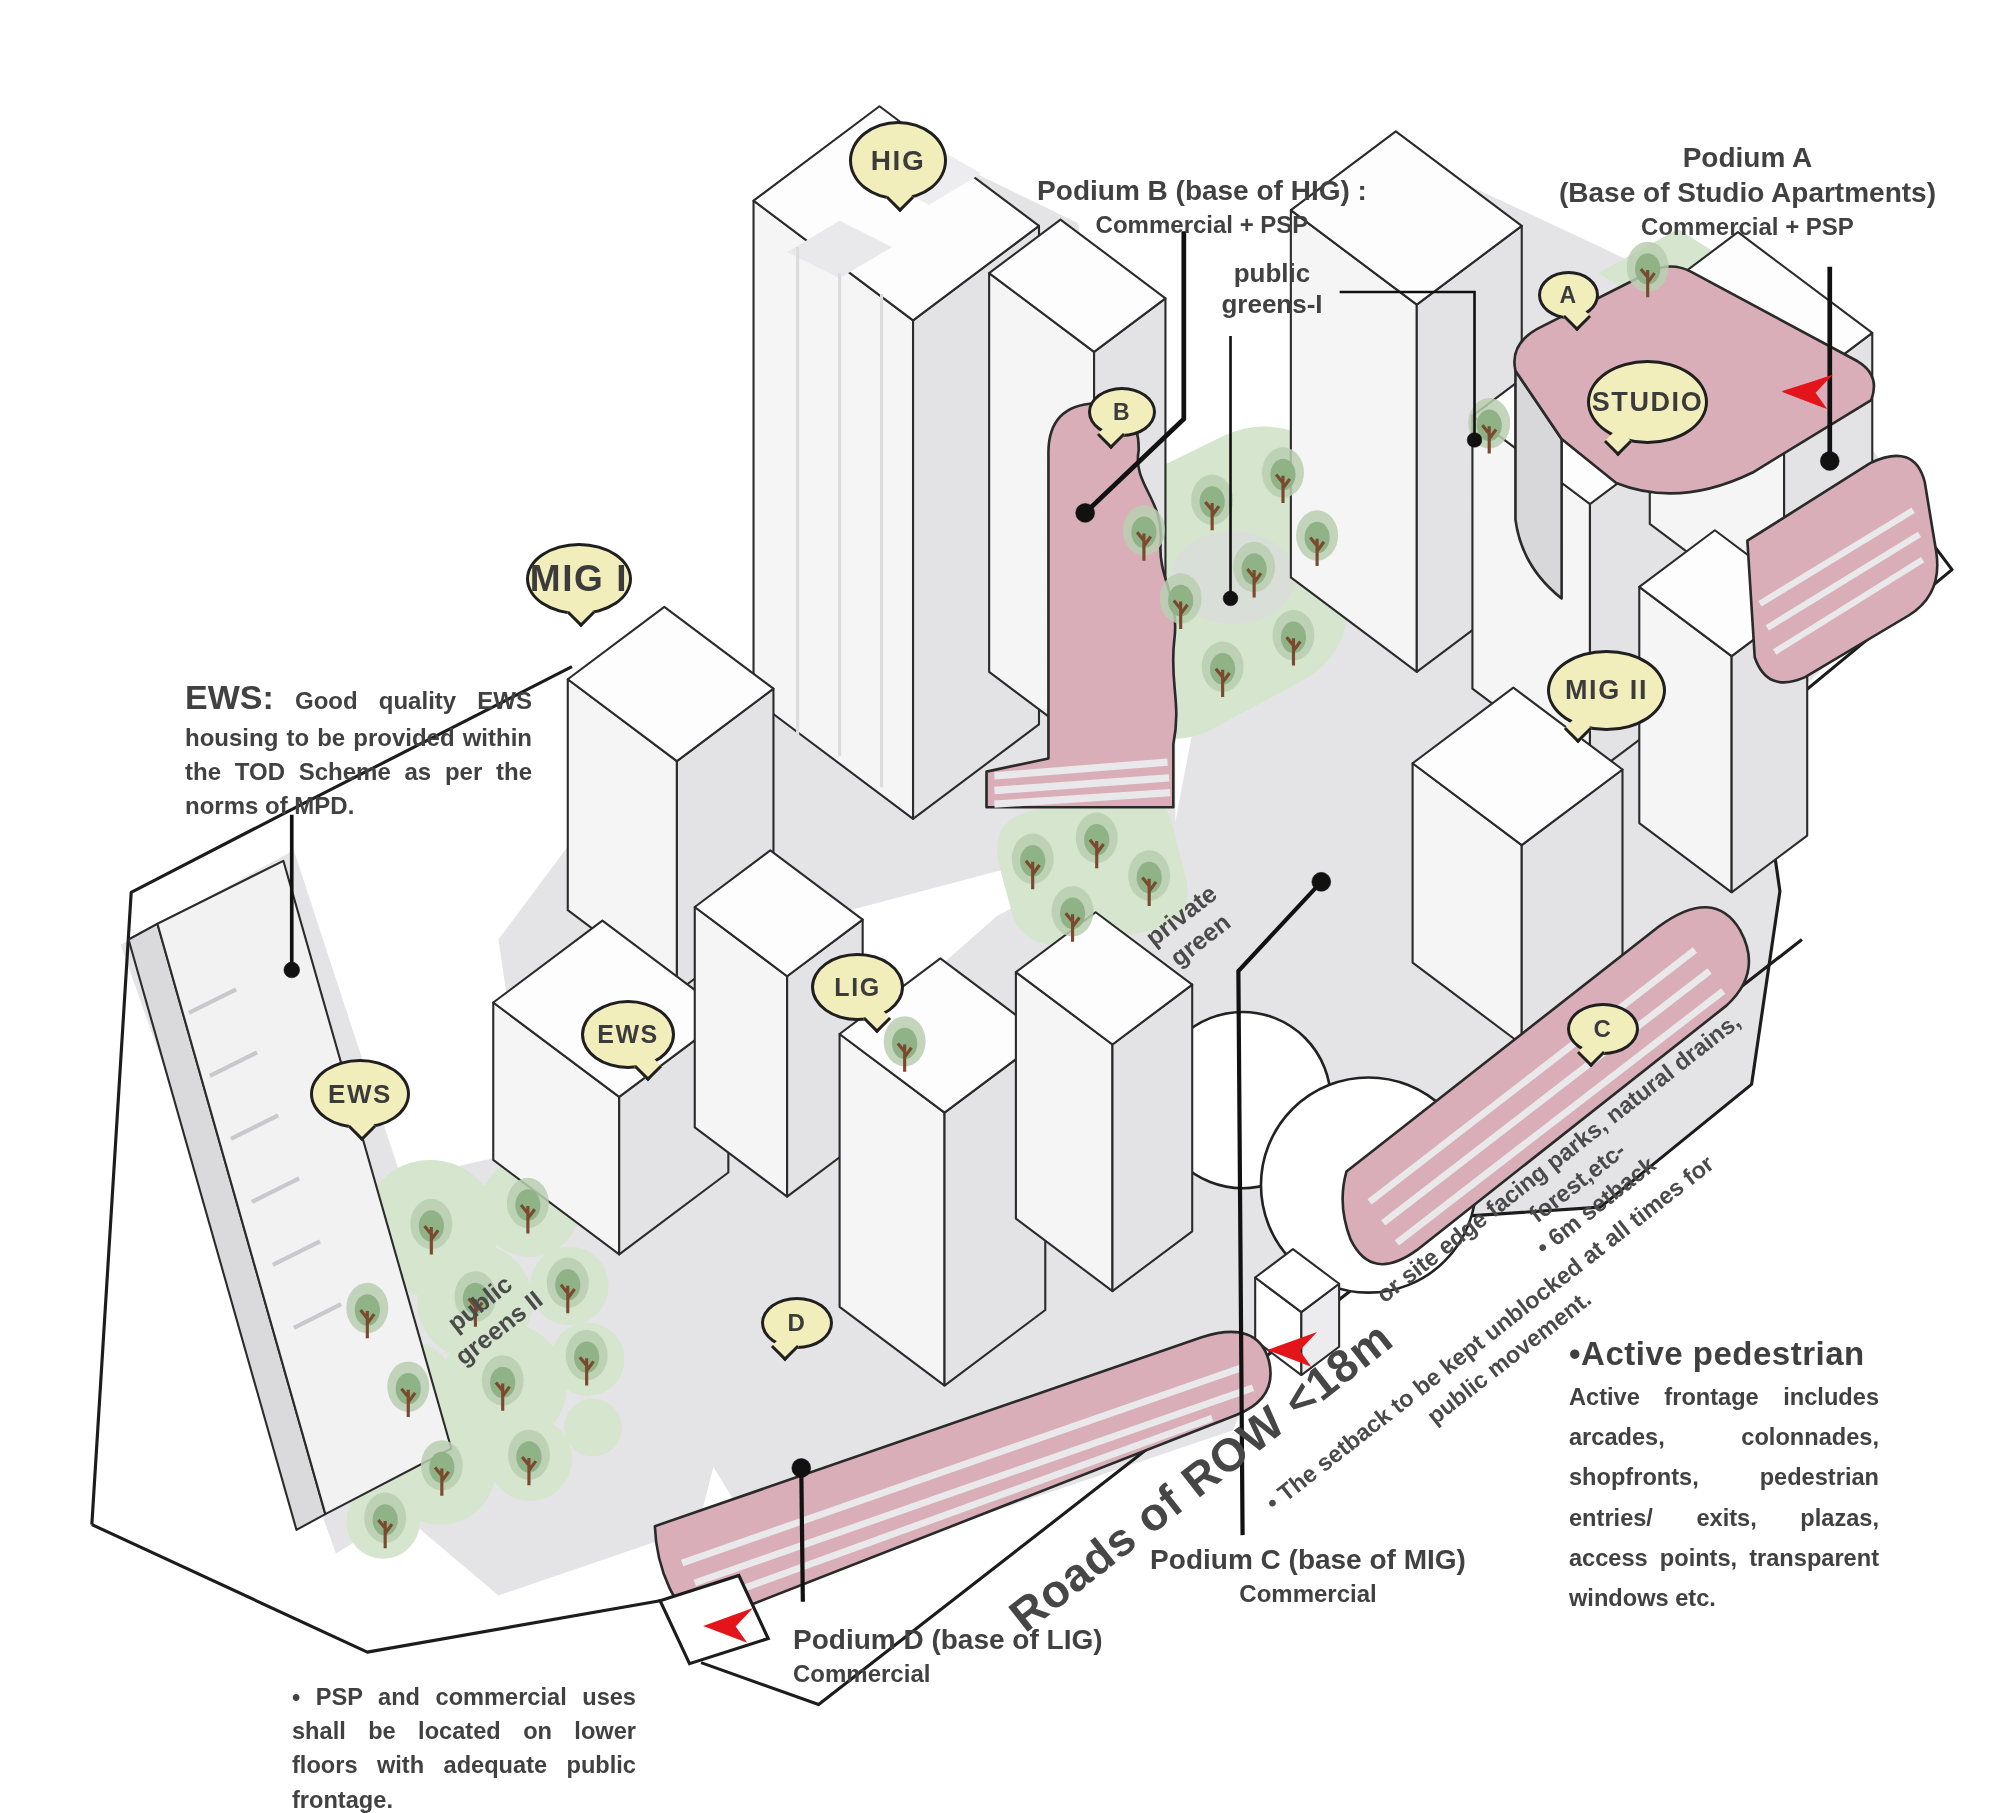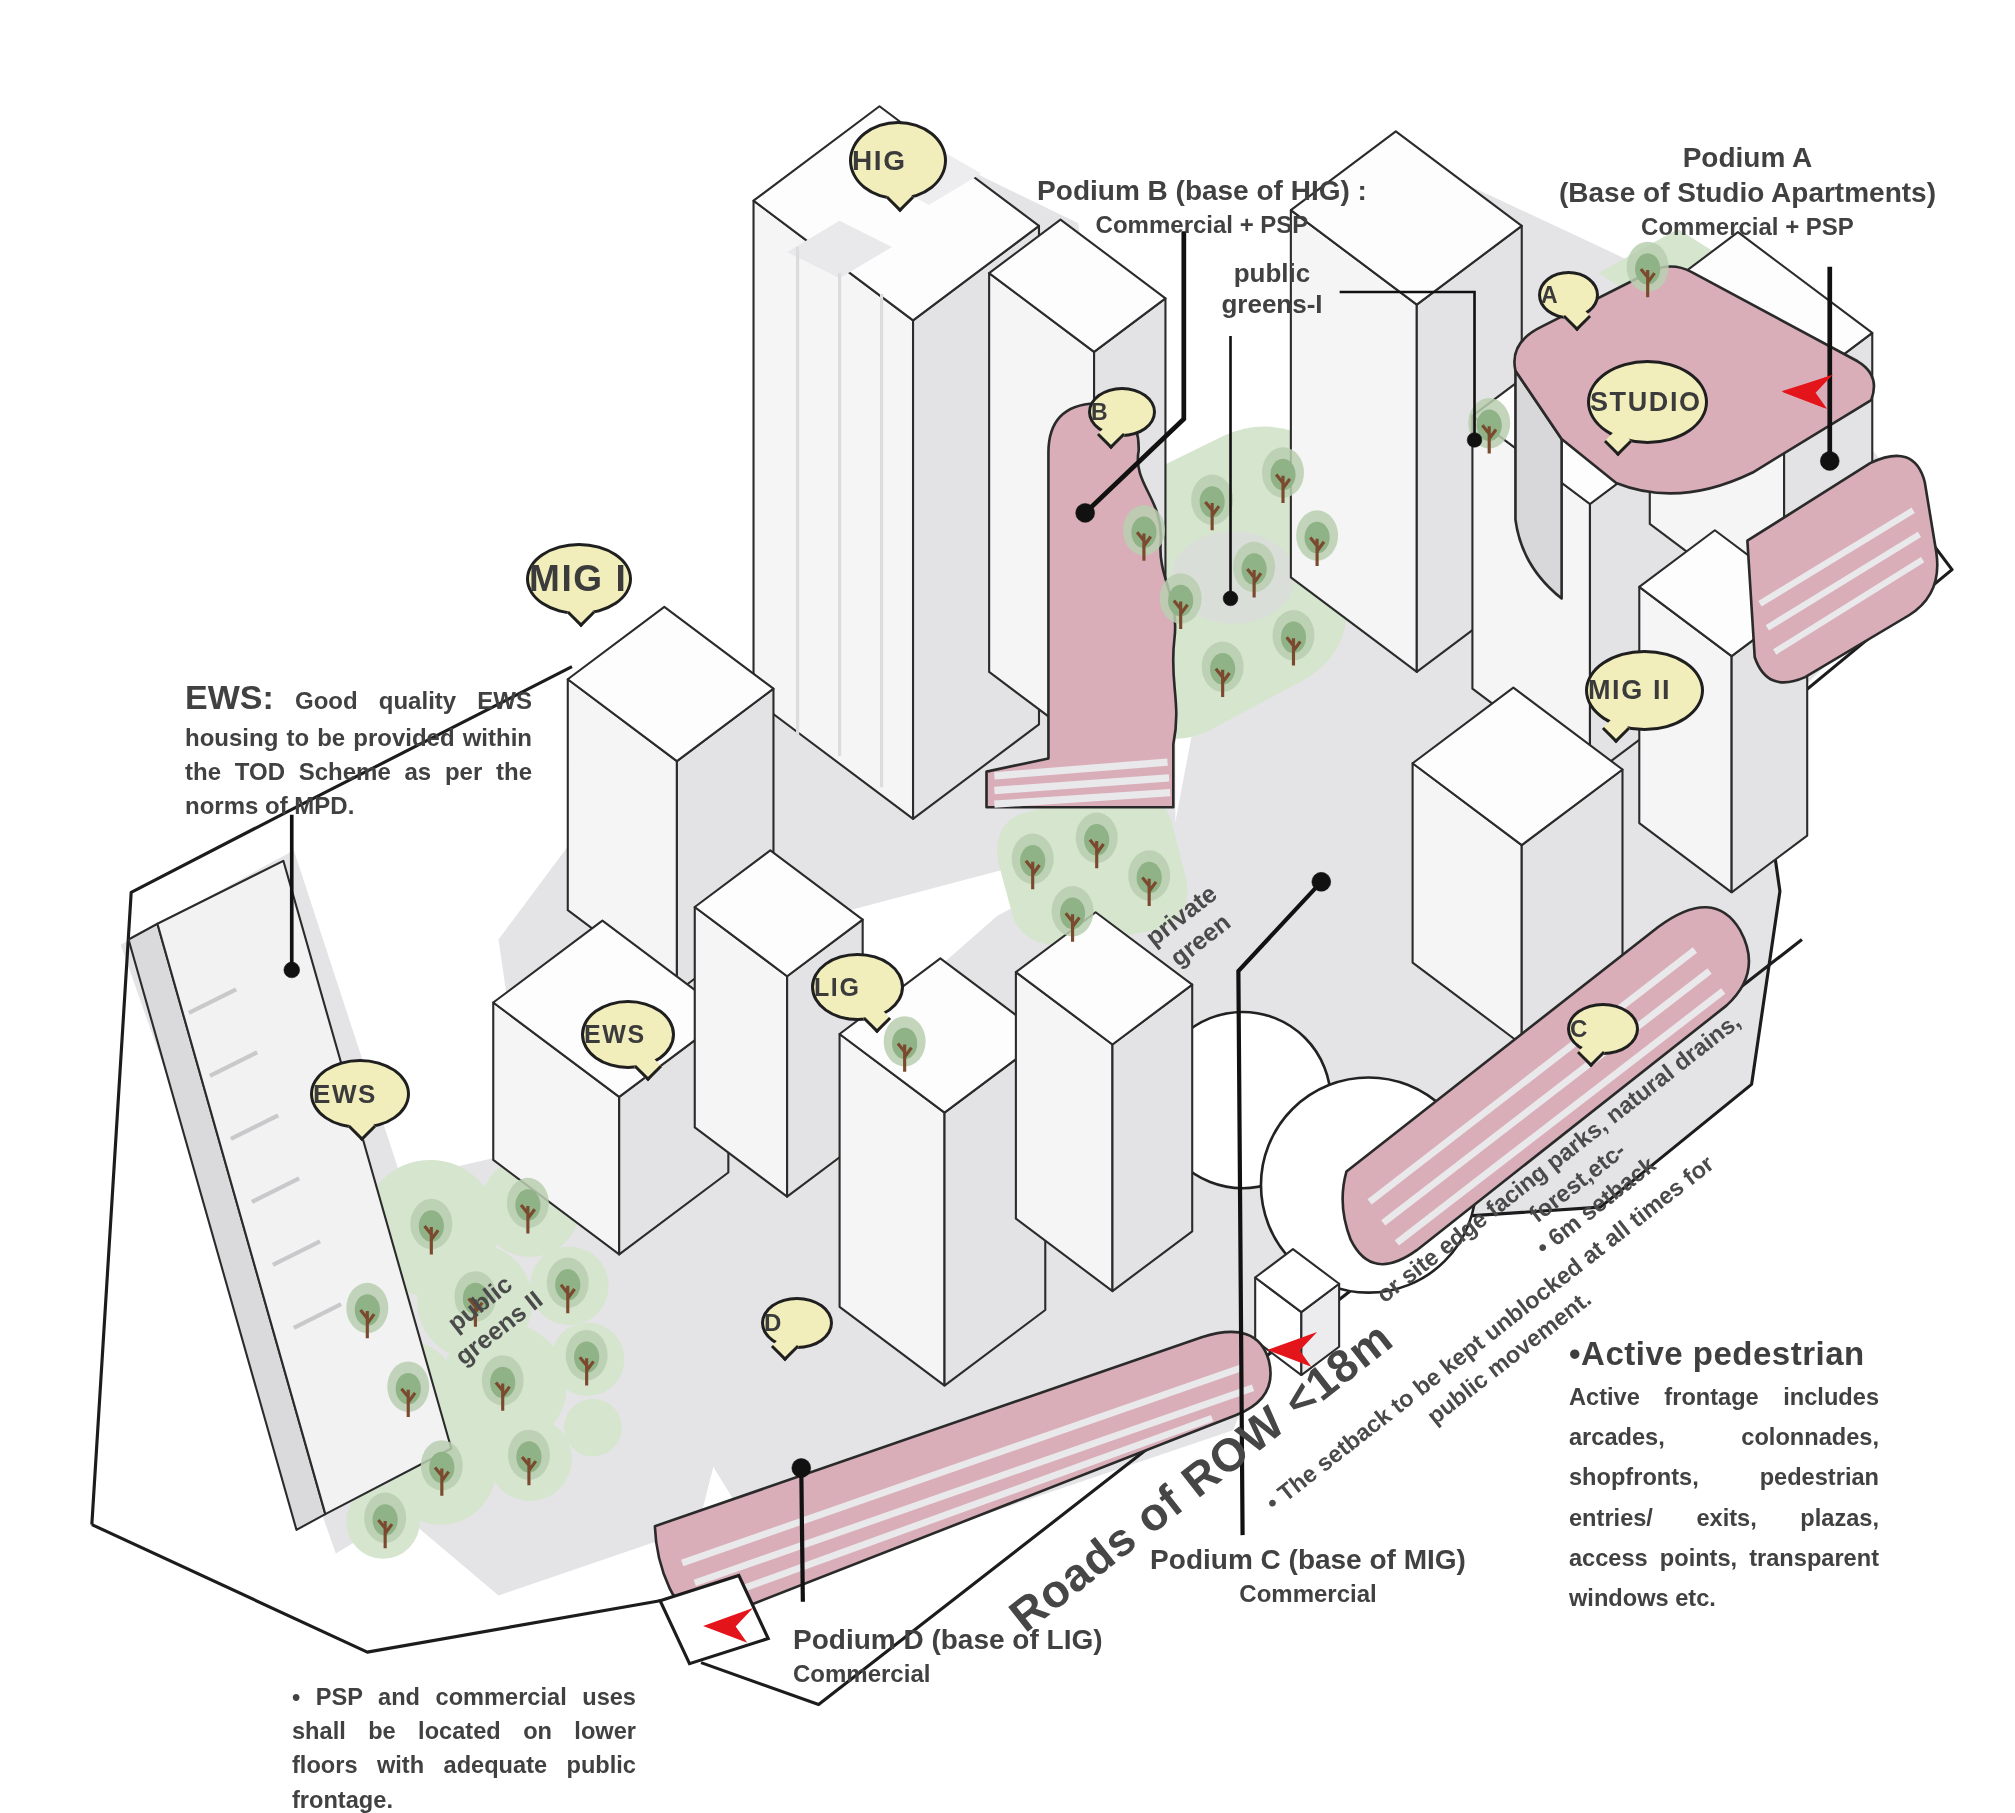--- a/index.html
+++ b/index.html
@@ -2,21 +2,21 @@
 <html style="font-size:8.4px"><head>
 <meta charset="utf-8">
 <style>
   html,body{margin:0;padding:0;background:#ffffff;}
   body{width:2015px;height:1814px;position:relative;overflow:hidden;
        font-family:"Liberation Sans", sans-serif;color:#3d3d3d;}
   #scene{position:absolute;left:0;top:0;width:2015px;height:1814px;}
   .ov{position:absolute;}
   
   .bubble{position:absolute;background:#f2eebc;border:3.7px solid #1f1f1f;border-radius:50%;
-          display:flex;align-items:center;font-weight:bold;
+          display:flex;align-items:center;justify-content:center;font-weight:bold;
           color:#3b3b3b;letter-spacing:1.6px;z-index:30;}
   .tail{position:absolute;bottom:-11px;width:17px;height:17px;background:#f2eebc;
         border-right:3.7px solid #1f1f1f;border-bottom:3.7px solid #1f1f1f;transform:rotate(45deg);}
   .tail-c{left:calc(50% - 8.4px);} .tail-l{left:16%;} .tail-r{right:16%;}
   
   .anno{position:absolute;font-weight:700;color:#414141;z-index:25;}
   .center{text-align:center;}
   .t54{font-size:28px;line-height:1.25;}
   .sub{font-size:24px;margin-top:3.1px;font-weight:700;}
   .para{font-weight:600;text-align:justify;}
@@ -382,21 +382,21 @@
     <span class="tail tail-l"></span>
 </div>
 <div class="bubble" style="left:1538px;top:271px;width:55px;height:42px;font-size:23px;">
   <span>A</span>
     <span class="tail tail-r"></span>
 </div>
 <div class="bubble" style="left:1587px;top:360px;width:115px;height:78px;font-size:27px;">
   <span>STUDIO</span>
     <span class="tail tail-l"></span>
 </div>
-<div class="bubble" style="left:1585px;top:650px;width:113px;height:75px;font-size:27px;">
+<div class="bubble" style="left:1547px;top:650px;width:113px;height:75px;font-size:27px;">
   <span>MIG II</span>
     <span class="tail tail-l"></span>
 </div>
 <div class="bubble" style="left:1567px;top:1003px;width:66px;height:46px;font-size:24px;">
   <span>C</span>
     <span class="tail tail-l"></span>
 </div>
 <div class="bubble" style="left:761px;top:1297px;width:66px;height:46px;font-size:24px;">
   <span>D</span>
     <span class="tail tail-l"></span>

